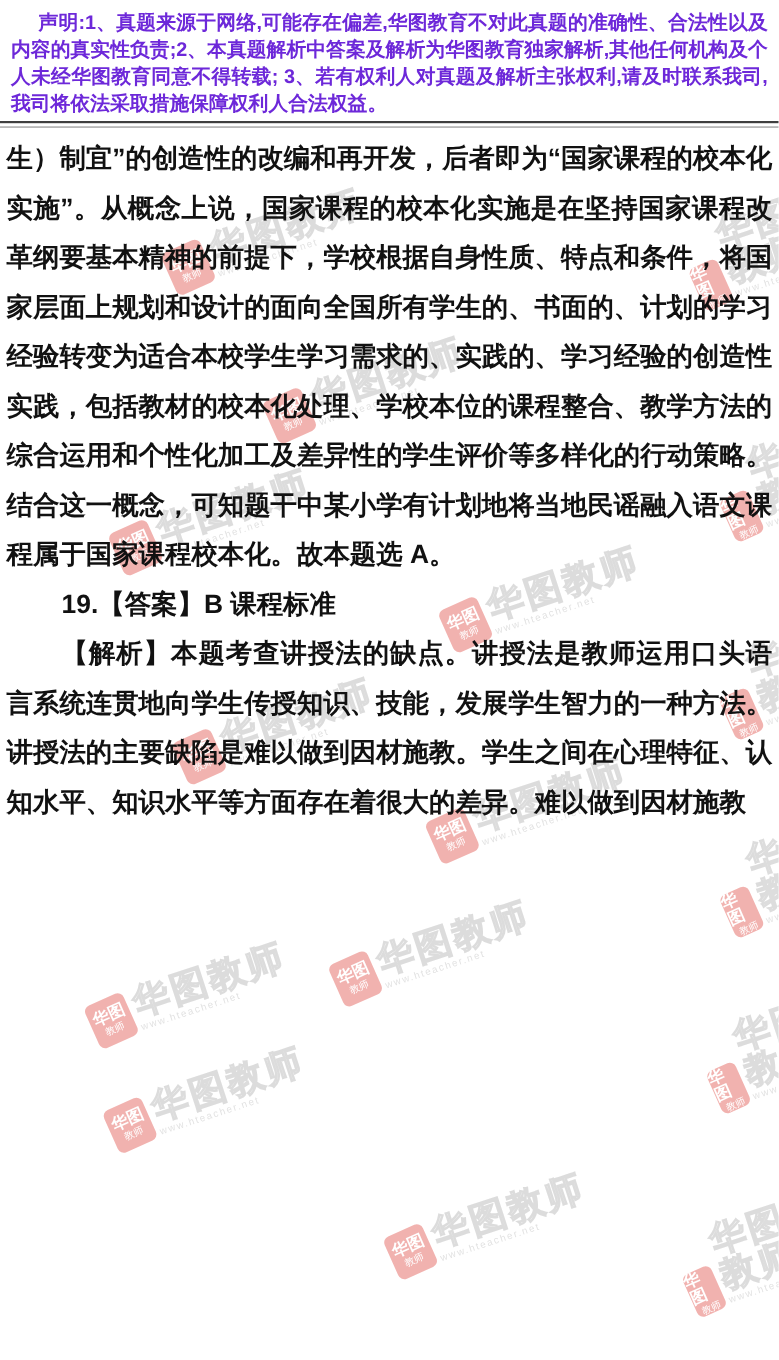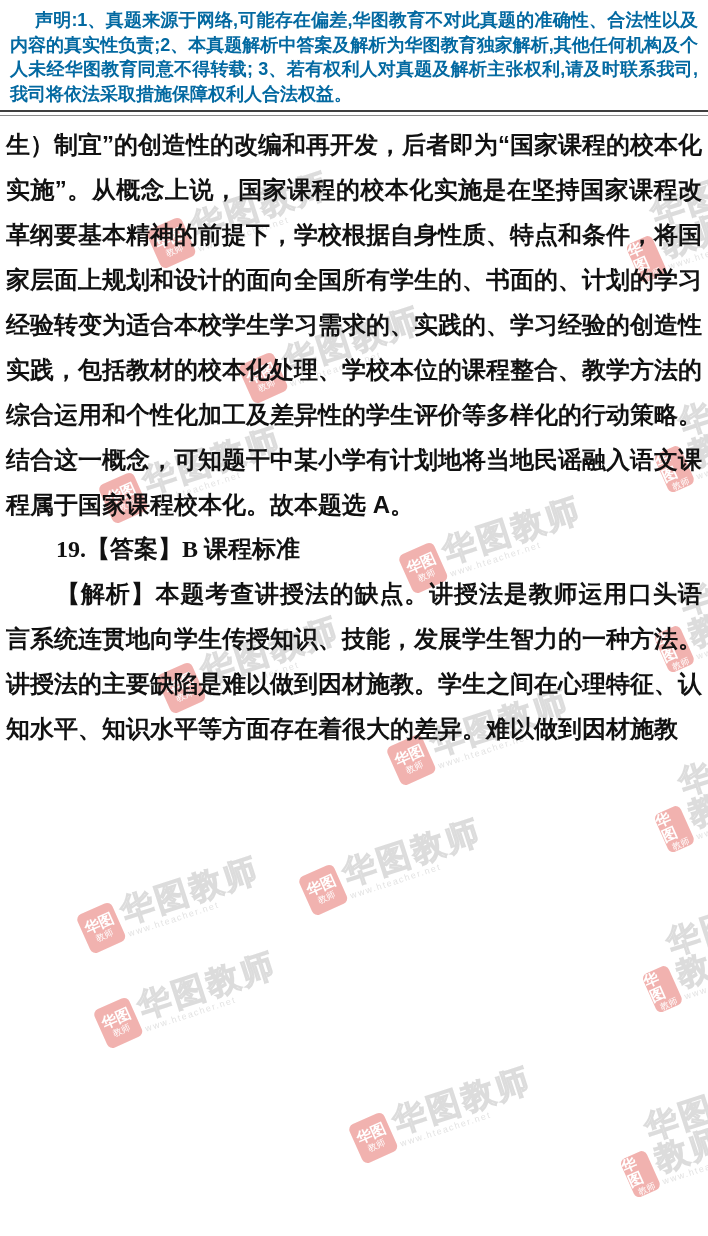--- a/index.html
+++ b/index.html
@@ -56,21 +56,21 @@
   
   .body-text {
     position:relative; z-index:1;
     padding:6px 6px 0 6px;
     color:#111111;
     font-size:24px; line-height:45px;
     font-weight:bold;
     text-align:justify;
   }
   .para { margin:0; }
-  .para.indent { text-indent:50px;font-family:Liberation Serif, serif; }
+  .para.indent { text-indent:50px; }
 </style>
 </head>
 <body>
 
 <div class="page">
 
   <div class="wm-layer">
       <div class="wm" style="left: 148px; top: 195px;">
         <div class="wm-logo" style="background: rgb(228, 96, 90);">
           <div class="t1">华图</div>
@@ -226,21 +226,21 @@
           <div class="t1">华图</div>
           <div class="t2">教师</div>
         </div>
         <div class="wm-textwrap">
           <div class="wm-chars">华图教师</div>
           <div class="wm-sub">www.hteacher.net</div>
         </div>
       </div>
     </div>
 
-  <div class="disclaimer" style="color: #0369a1;">声明:1、真题来源于网络,可能存在偏差,华图教育不对此真题的准确性、合法性以及内容的真实性负责;2、本真题解析中答案及解析为华图教育独家解析,其他任何机构及个人未经华图教育同意不得转载; 3、若有权利人对真题及解析主张权利,请及时联系我司,我司将依法采取措施保障权利人合法权益。</div>
+  <div class="disclaimer" style="color: #6d28d9;">声明:1、真题来源于网络,可能存在偏差,华图教育不对此真题的准确性、合法性以及内容的真实性负责;2、本真题解析中答案及解析为华图教育独家解析,其他任何机构及个人未经华图教育同意不得转载; 3、若有权利人对真题及解析主张权利,请及时联系我司,我司将依法采取措施保障权利人合法权益。</div>
 
   <div class="divider"></div>
 
   <div class="body-text">
       <div class="para">生）制宜”的创造性的改编和再开发，后者即为“国家课程的校本化实施”。从概念上说，国家课程的校本化实施是在坚持国家课程改革纲要基本精神的前提下，学校根据自身性质、特点和条件，将国家层面上规划和设计的面向全国所有学生的、书面的、计划的学习经验转变为适合本校学生学习需求的、实践的、学习经验的创造性实践，包括教材的校本化处理、学校本位的课程整合、教学方法的综合运用和个性化加工及差异性的学生评价等多样化的行动策略。结合这一概念，可知题干中某小学有计划地将当地民谣融入语文课程属于国家课程校本化。故本题选 A。</div>
       <div class="para indent">19.【答案】B 课程标准</div>
       <div class="para indent">【解析】本题考查讲授法的缺点。讲授法是教师运用口头语言系统连贯地向学生传授知识、技能，发展学生智力的一种方法。讲授法的主要缺陷是难以做到因材施教。学生之间在心理特征、认知水平、知识水平等方面存在着很大的差异。难以做到因材施教</div>
     </div>
 
 </div>

